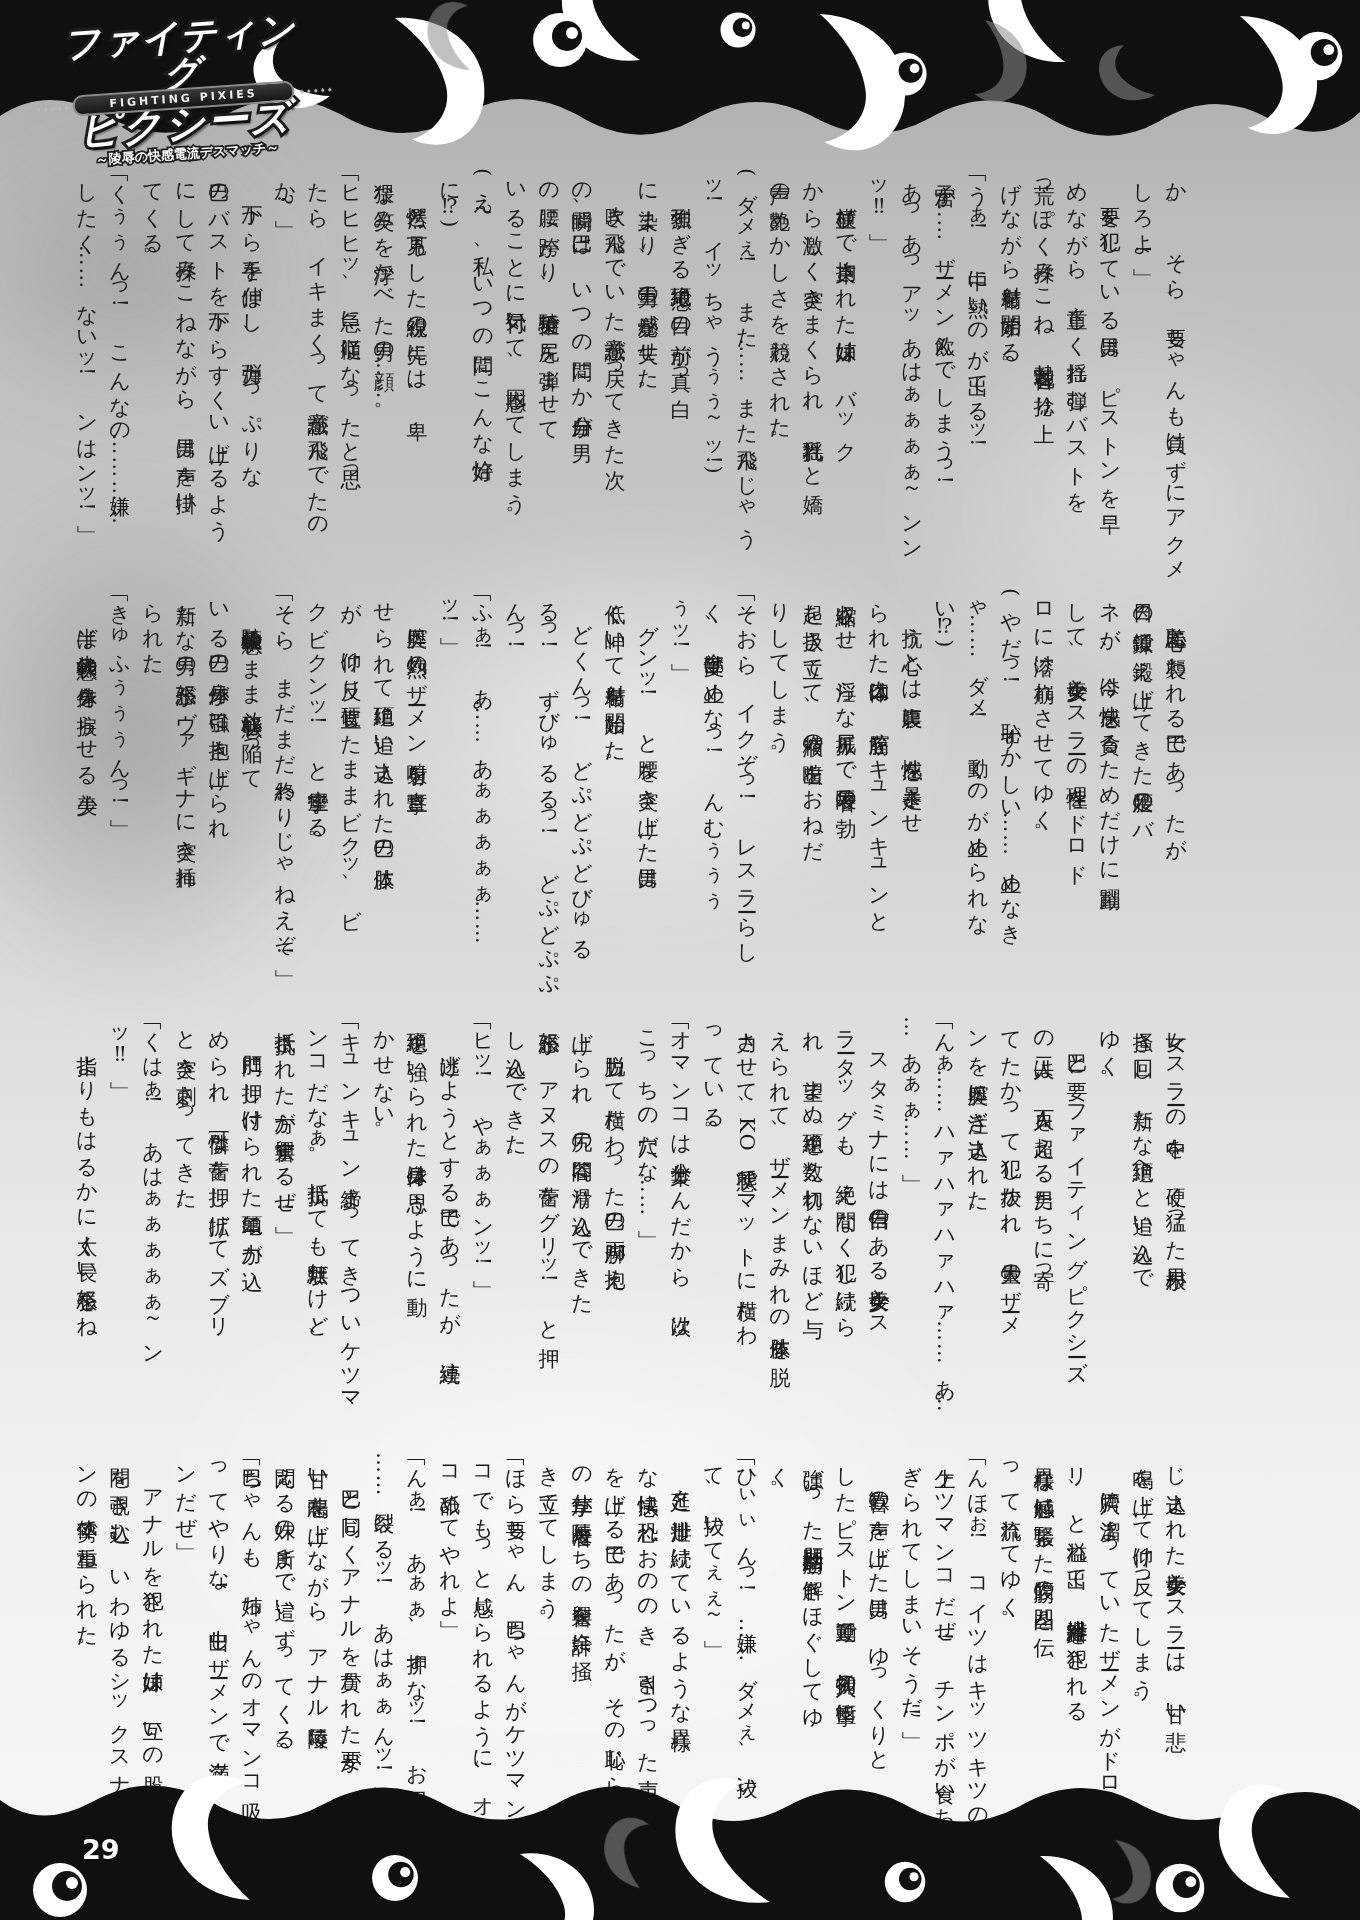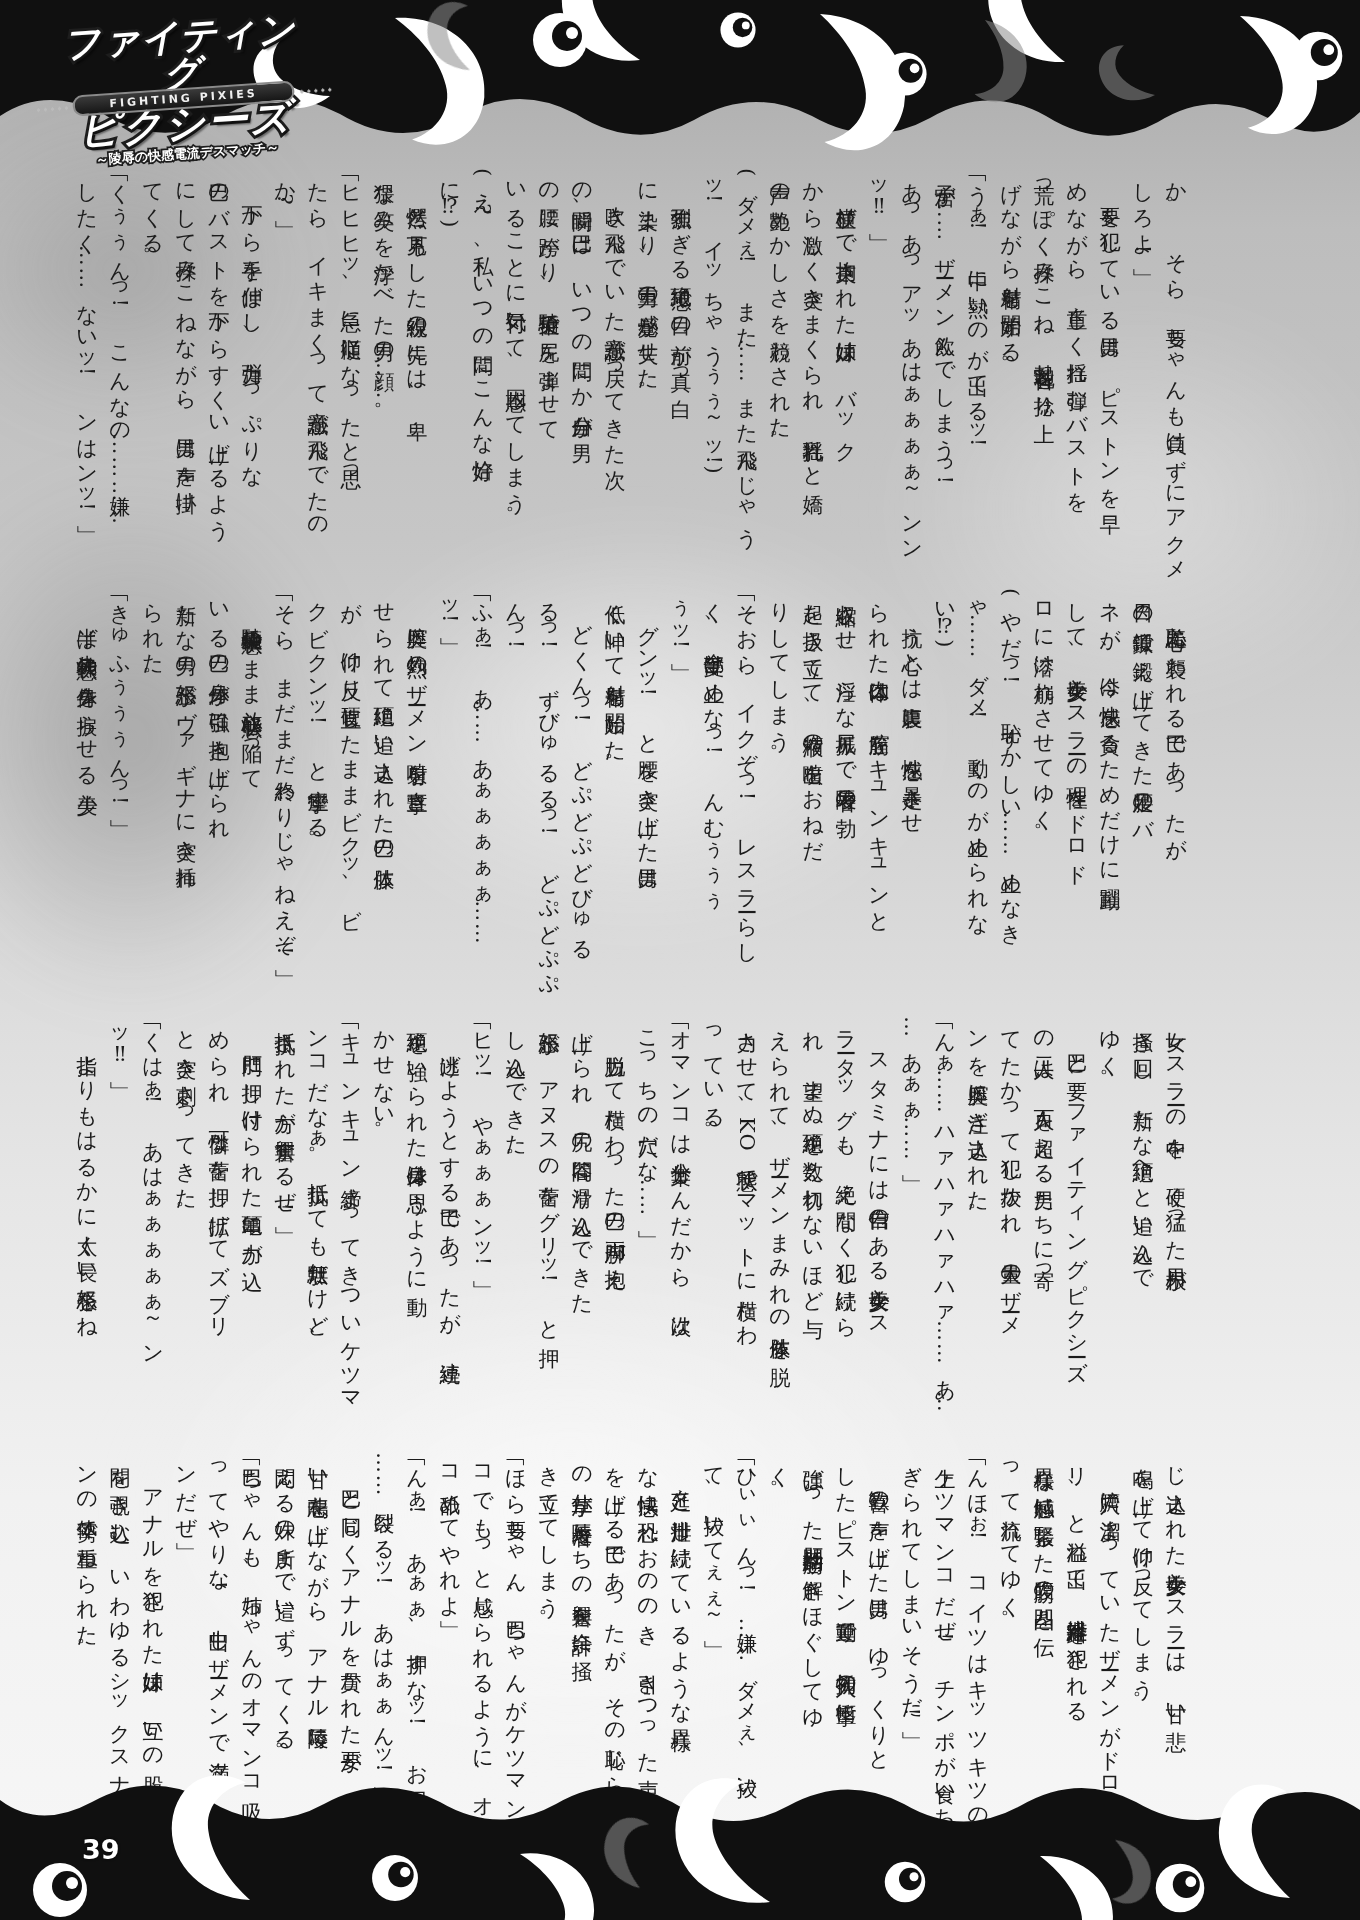--- a/index.html
+++ b/index.html
@@ -258,15 +258,15 @@
       <use href="#curlc" transform="translate(905,112) scale(0.75)"></use>
       <use href="#curlc" transform="translate(1180,118) scale(0.9)"></use>
       <use href="#curlc" transform="translate(60,120) scale(1.0)"></use>
     </g>
     <g fill="#8d8d8d" opacity="0.55">
       <use href="#swirl" transform="translate(640,118) scale(0.6) rotate(-150)"></use>
       <use href="#swirl" transform="translate(1115,70) scale(0.55) rotate(25)"></use>
     </g>
   </svg>
 
-  <div class="page-number">39</div>
+  <div class="page-number">29</div>
 
 </div>
 
 </body></html>

